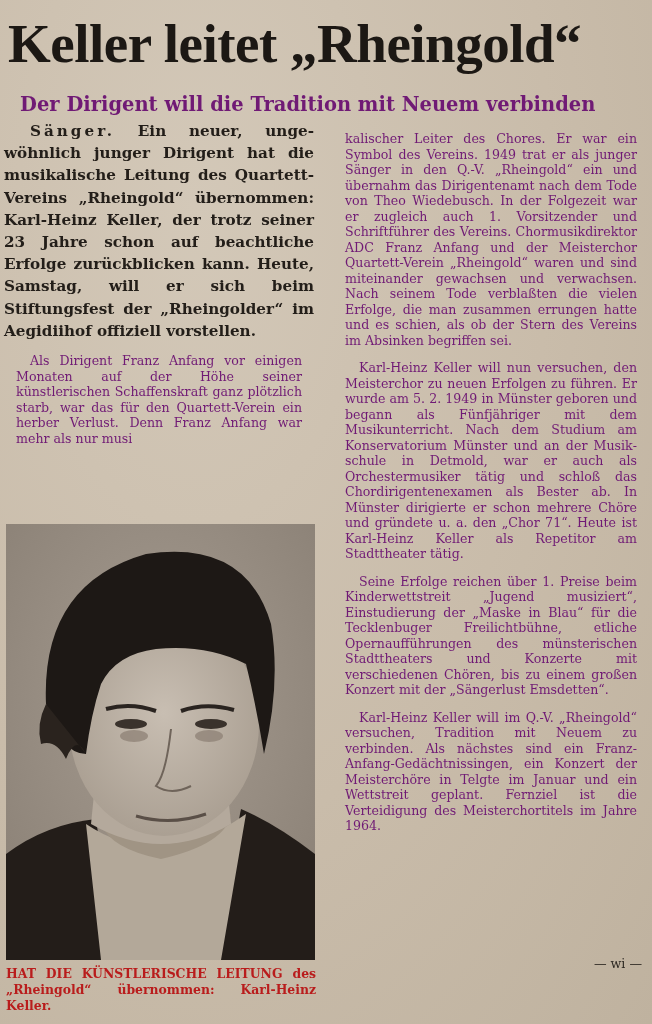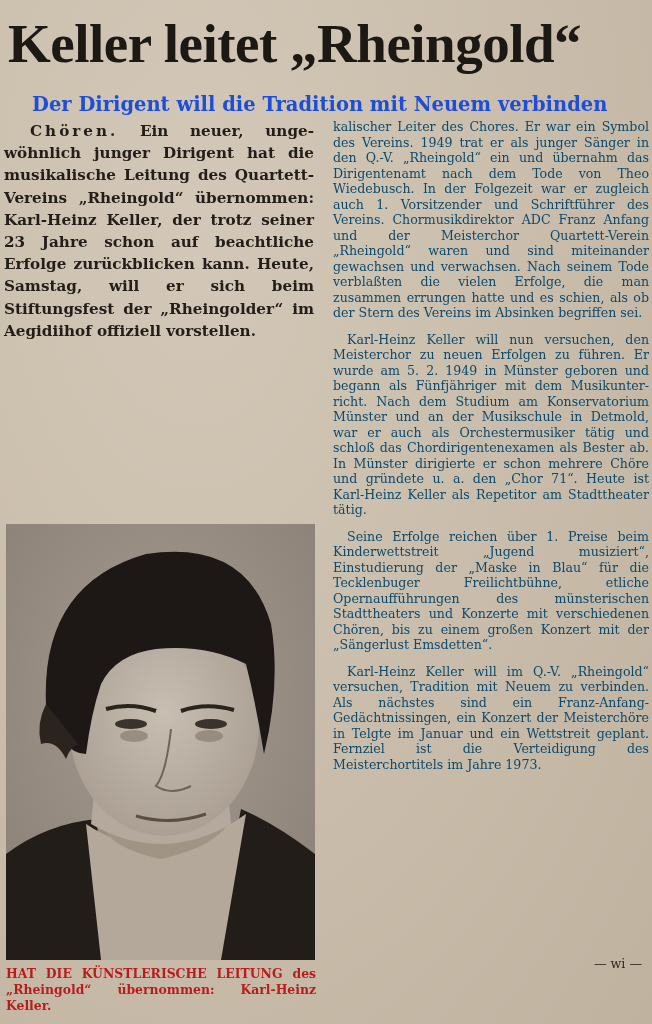--- a/index.html
+++ b/index.html
@@ -13,34 +13,34 @@
   }
   .headline {
     position: absolute; left: 8px; top: 2px; width: 640px;
     font-family: "Liberation Serif", serif; font-weight: bold;
     font-size: 55px; line-height: 62px; letter-spacing: -0.5px;
     color: #1c1814; white-space: nowrap; margin-top: 11px;
   }
   .subhead {
     position: absolute; left: 20px; top: 76px; width: 620px;
     font-family: "DejaVu Serif", serif; font-weight: bold;
-    font-size: 19.5px; line-height: 26px; color: #1d4ed8; white-space: nowrap; margin-left: 12px;
+    font-size: 19.5px; line-height: 26px; color: #701a75; white-space: nowrap;
   }
   .col { position: absolute; text-align: justify; }
   .col-left { left: 4px; top: 120px; width: 310px; }
   .col-right { left: 333px; top: 119px; width: 316px; }
   .lead {
     font-weight: bold; font-size: 15.2px; line-height: 22.2px;
     text-indent: 26px; margin: 0; color: #231e19;
     hyphens: auto;
   }
   .lead .dateline { letter-spacing: 3px; }
   .body-p {
-    font-size: 12.6px; line-height: 15.5px; text-indent: 14px; margin: 0;
-    color: #0c4a6e; hyphens: auto;
+    font-size: 12.6px; line-height: 15.5px; text-indent: 14px; margin: 12px;
+    color: #701a75; hyphens: auto;
   }
   .col-left .body-p { margin-top: 11px; }
   .col-right .body-p + .body-p { margin-top: 11px; }
   .photo {
     position: absolute; left: 6px; top: 524px; width: 309px; height: 436px;
     background: #958b80; overflow: hidden;
   }
   .caption {
     position: absolute; left: 6px; top: 966px; width: 310px;
     font-weight: bold; font-size: 12.4px; line-height: 16px; color: #b91c1c;
@@ -52,21 +52,22 @@
   }
 </style>
 </head>
 <body>
 
 <div>
   <h1 class="headline">Keller leitet „Rheingold“</h1>
   <h2 class="subhead">Der Dirigent will die Tradition mit Neuem verbinden</h2>
 
   <div class="col col-left">
-    <p class="lead"><span class="dateline">Chören.</span><span> Ein neuer, unge­wöhnlich junger Dirigent hat die musikalische Leitung des Quar­tett-Vereins „Rheingold“ über­nommen: Karl-Heinz Keller, der trotz seiner 23 Jahre schon auf beachtliche Erfolge zurückblicken kann. Heute, Samstag, will er sich beim Stiftungsfest der „Rheingolder“ im Aegidiihof offiziell vorstellen.</span></p>
+    <p class="lead"><span class="dateline">Sänger.</span><span> Ein neuer, unge­wöhnlich junger Dirigent hat die musikalische Leitung des Quar­tett-Vereins „Rheingold“ über­nommen: Karl-Heinz Keller, der trotz seiner 23 Jahre schon auf beachtliche Erfolge zurückblicken kann. Heute, Samstag, will er sich beim Stiftungsfest der „Rheingolder“ im Aegidiihof offiziell vorstellen.</span></p>
+    <p class="body-p">Als Dirigent Franz Anfang vor eini­gen Monaten auf der Höhe seiner künstlerischen Schaffenskraft ganz plötzlich starb, war das für den Quar­tett-Verein ein herber Verlust. Denn Franz Anfang war mehr als nur musi­</p>
   </div>
 
   <div class="photo">
     <svg width="309" height="436" viewBox="0 0 309 436">
       <defs>
         <radialGradient id="bg" cx="50%" cy="40%" r="70%">
           <stop offset="0%" stop-color="#a59b90"></stop>
           <stop offset="100%" stop-color="#8b8176"></stop>
         </radialGradient>
         <radialGradient id="face" cx="50%" cy="45%" r="60%">
@@ -102,17 +103,17 @@
       <path d="M130 292 Q165 302 200 290" stroke="#5a4f47" stroke-width="3" fill="none"></path>
     </svg>
   </div>
 
   <div class="caption">HAT DIE KÜNSTLERISCHE LEI­TUNG des „Rheingold“ übernommen: Karl-Heinz Keller.</div>
 
   <div class="col col-right">
     <p class="body-p" style="text-indent:0">kalischer Leiter des Chores. Er war ein Symbol des Vereins. 1949 trat er als junger Sänger in den Q.-V. „Rheingold“ ein und übernahm das Dirigentenamt nach dem Tode von Theo Wiedebusch. In der Folgezeit war er zugleich auch 1. Vorsitzender und Schriftführer des Vereins. Chor­musikdirektor ADC Franz Anfang und der Meisterchor Quartett-Verein „Rheingold“ waren und sind mitein­ander gewachsen und verwachsen. Nach seinem Tode verblaßten die vie­len Erfolge, die man zusammen er­rungen hatte und es schien, als ob der Stern des Vereins im Absinken begriffen sei.</p>
     <p class="body-p">Karl-Heinz Keller will nun versu­chen, den Meisterchor zu neuen Er­folgen zu führen. Er wurde am 5. 2. 1949 in Münster geboren und begann als Fünfjähriger mit dem Musikunter­richt. Nach dem Studium am Konser­vatorium Münster und an der Musik­schule in Detmold, war er auch als Orchestermusiker tätig und schloß das Chordirigentenexamen als Bester ab. In Münster dirigierte er schon mehre­re Chöre und gründete u. a. den „Chor 71“. Heute ist Karl-Heinz Kel­ler als Repetitor am Stadttheater tä­tig.</p>
     <p class="body-p">Seine Erfolge reichen über 1. Preise beim Kinderwettstreit „Jugend musi­ziert“, Einstudierung der „Maske in Blau“ für die Tecklenbuger Freilicht­bühne, etliche Opernaufführungen des münsterischen Stadttheaters und Kon­zerte mit verschiedenen Chören, bis zu einem großen Konzert mit der „Sängerlust Emsdetten“.</p>
-    <p class="body-p">Karl-Heinz Keller will im Q.-V. „Rheingold“ versuchen, Tradition mit Neuem zu verbinden. Als nächstes sind ein Franz-Anfang-Gedächtnissin­gen, ein Konzert der Meisterchöre in Telgte im Januar und ein Wettstreit geplant. Fernziel ist die Verteidigung des Meisterchortitels im Jahre 1973.</p>
+    <p class="body-p">Karl-Heinz Keller will im Q.-V. „Rheingold“ versuchen, Tradition mit Neuem zu verbinden. Als nächstes sind ein Franz-Anfang-Gedächtnissin­gen, ein Konzert der Meisterchöre in Telgte im Januar und ein Wettstreit geplant. Fernziel ist die Verteidigung des Meisterchortitels im Jahre 1964.</p>
   </div>
 
   <div class="signoff">— wi —</div>
 </div>
 
 </body></html>

